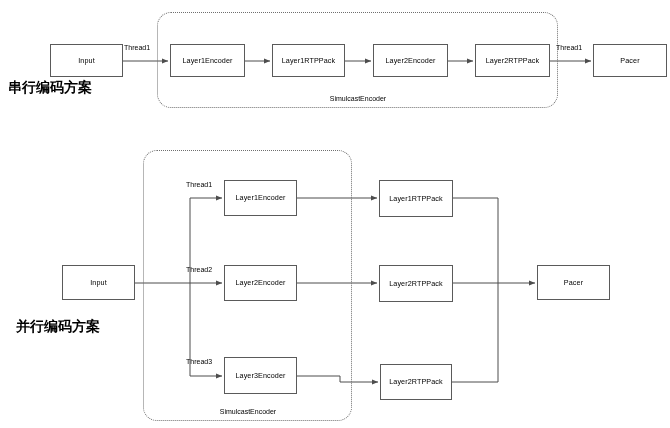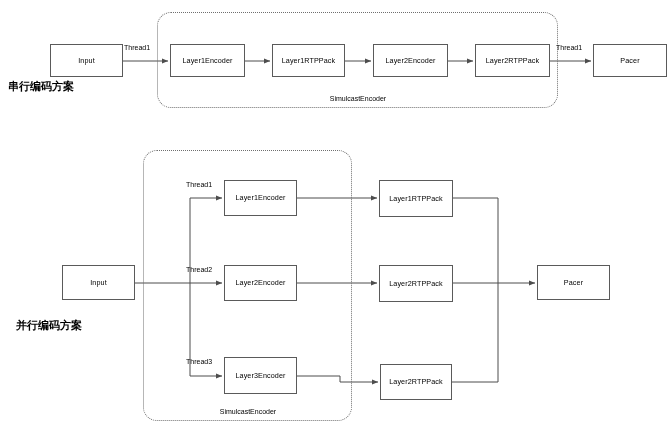--- a/index.html
+++ b/index.html
@@ -5,21 +5,21 @@
   html,body{margin:0;padding:0;background:#ffffff;}
   body{width:670px;height:428px;position:relative;overflow:hidden;
        font-family:"Liberation Sans","DejaVu Sans",sans-serif;color:#000;}
   #canvas{position:absolute;left:0;top:0;width:542px;height:428px;}
   svg.layer{position:absolute;left:0;top:0;width:670px;height:428px;overflow:visible;}
   .node{position:absolute;box-sizing:border-box;border:1px solid #5a5a5a;background:#ffffff;
         display:flex;align-items:center;justify-content:center;text-align:center;
         font-size:7.2px;line-height:1.1;color:#000;letter-spacing:.1px;}
   .edge-label{position:absolute;font-size:7px;color:#000;white-space:nowrap;}
   .group-label{position:absolute;font-size:7px;color:#000;white-space:nowrap;text-align:center;}
-  .section-label{position:absolute;font-size:11px;font-weight:bold;color:#000;white-space:nowrap;}
+  .section-label{position:absolute;font-size:14px;font-weight:bold;color:#000;white-space:nowrap;}
   .grp{position:absolute;box-sizing:border-box;border:1px dotted #6f6f6f;border-radius:14px;background:transparent;}
 </style>
 </head>
 <body>
 
 <div id="canvas">
 
   <svg class="layer" viewBox="0 0 670 428">
     <defs>
       <marker id="arrow" markerWidth="7" markerHeight="7" refX="6.2" refY="2.6" orient="auto" markerUnits="userSpaceOnUse">

